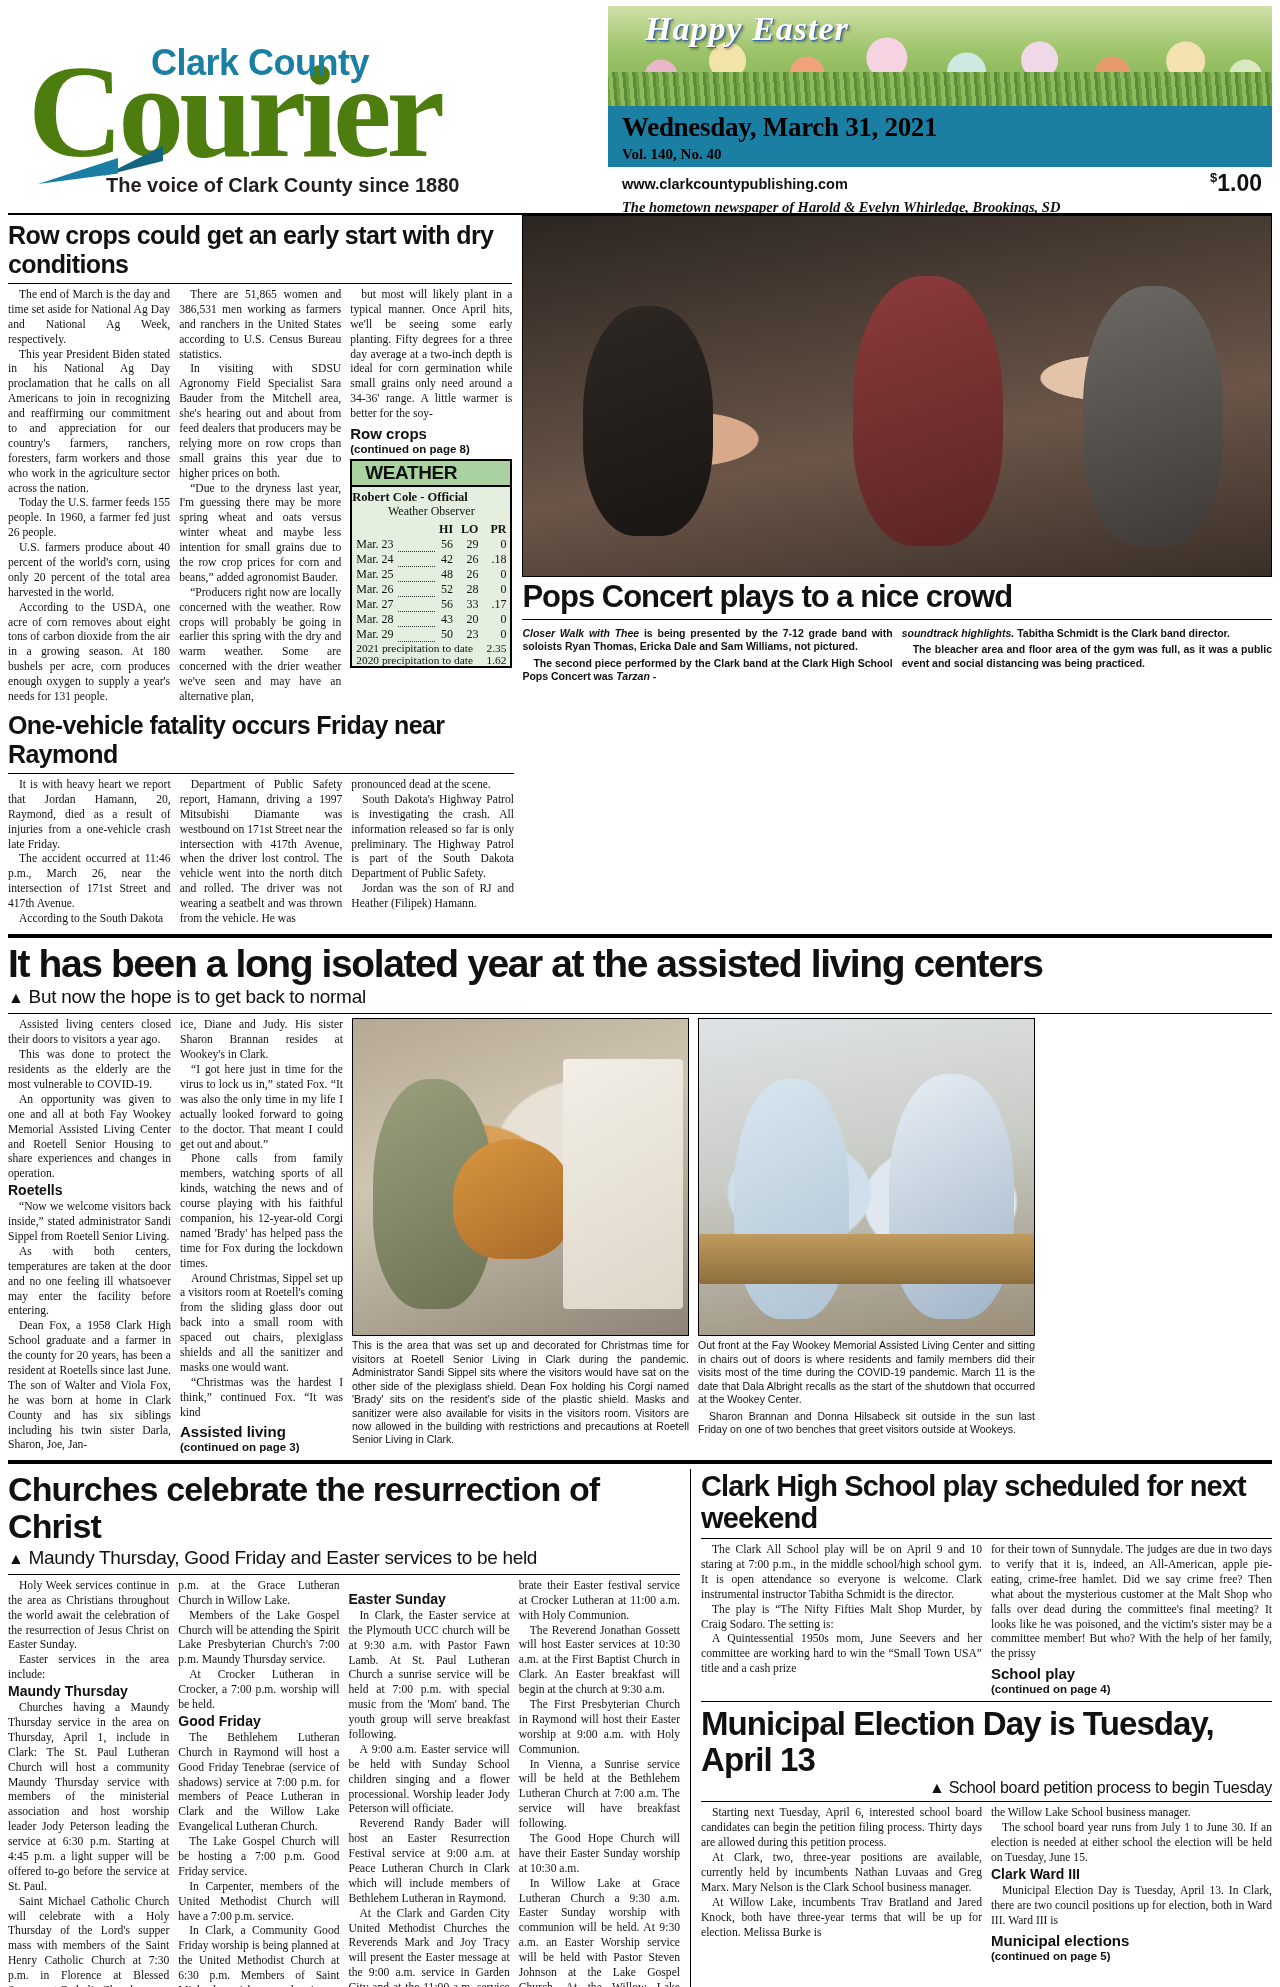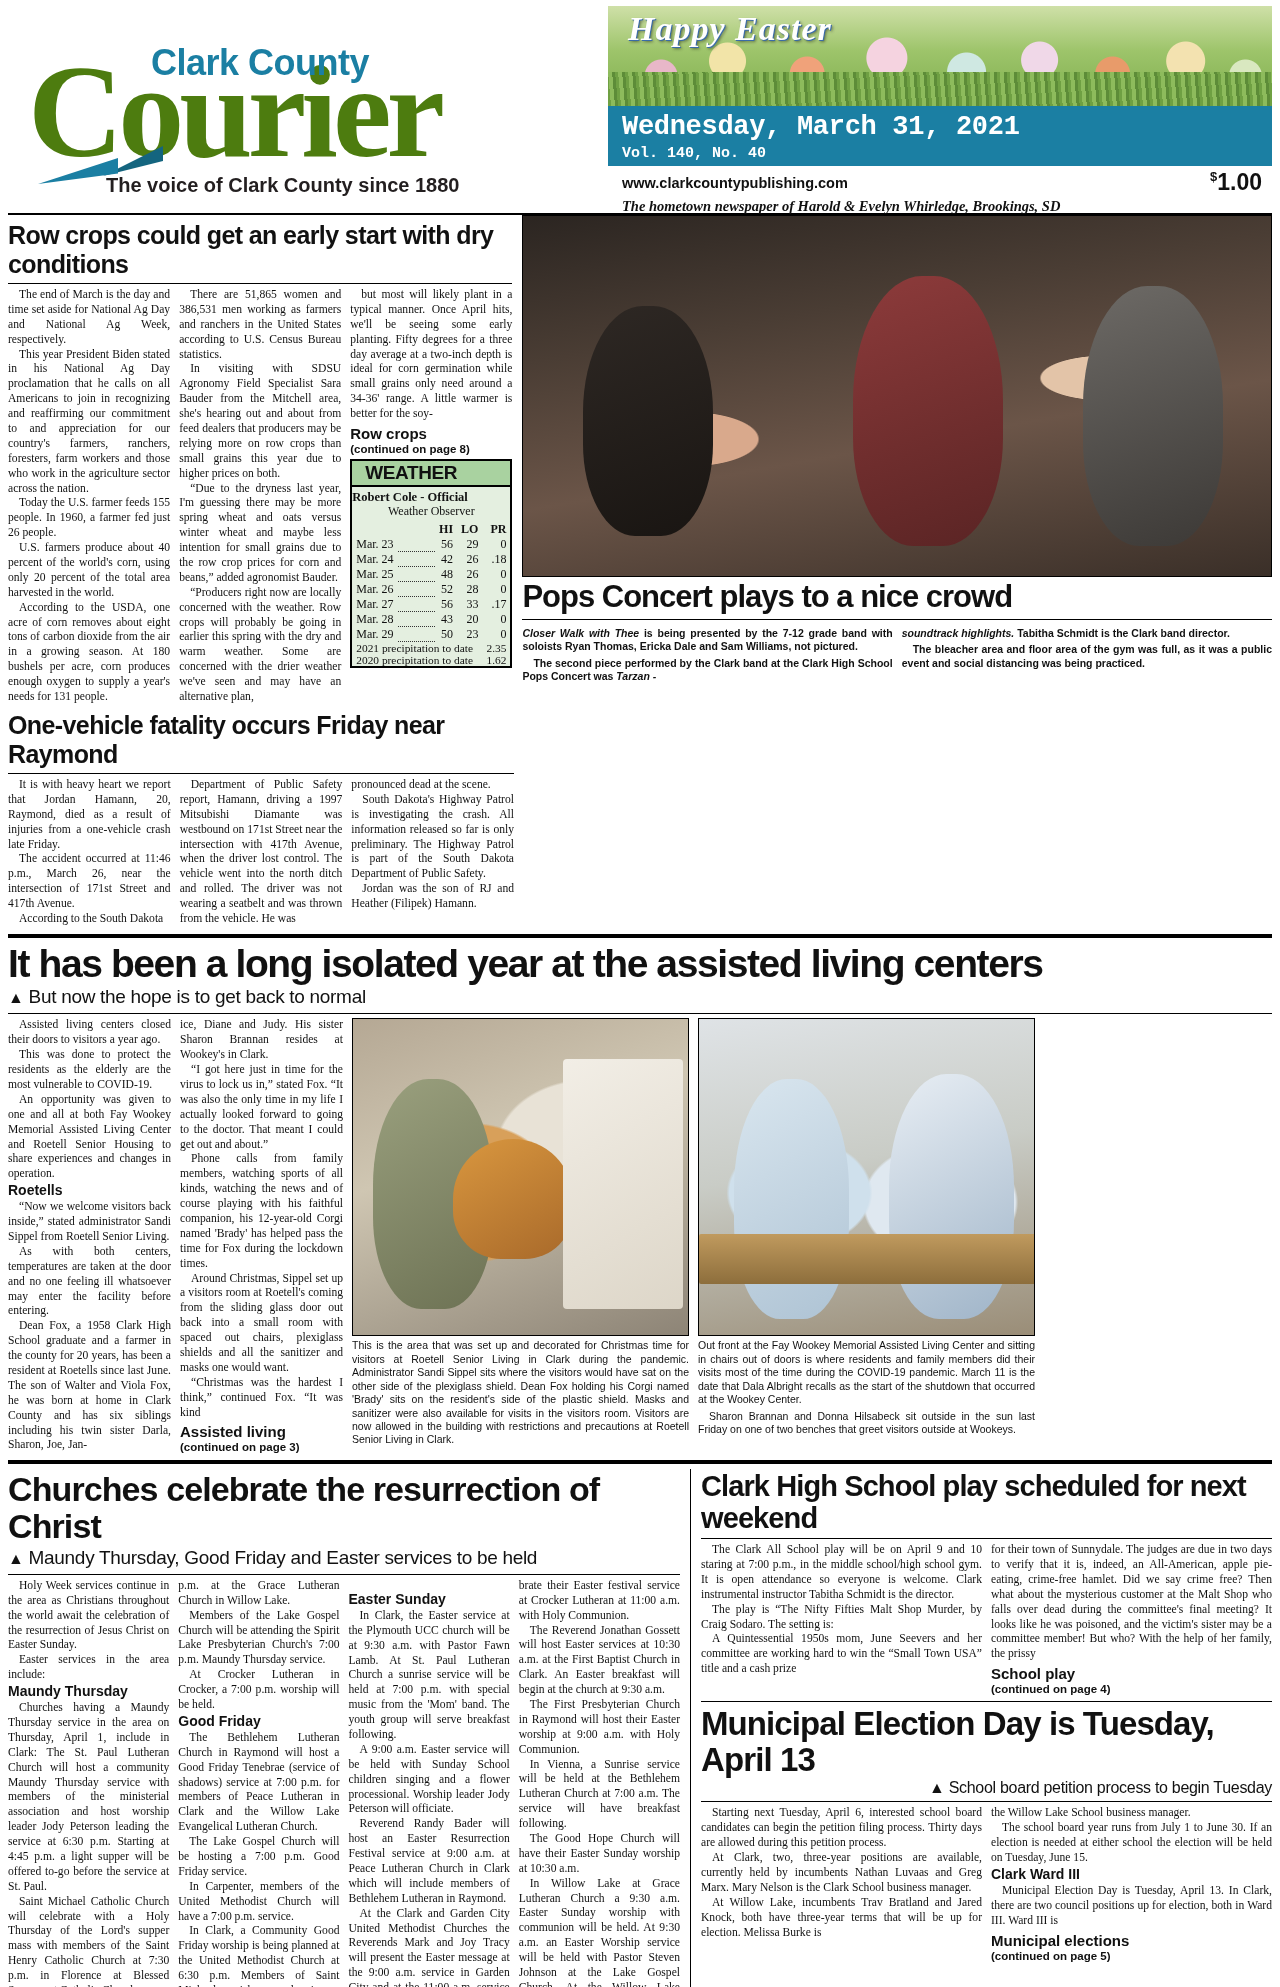--- a/index.html
+++ b/index.html
@@ -55,33 +55,33 @@
       radial-gradient(circle at 42% 52%, #f5d3e0 0 20px, transparent 21px),
       radial-gradient(circle at 54% 66%, #cfe8e2 0 19px, transparent 20px),
       radial-gradient(circle at 65% 54%, #f0d8e8 0 18px, transparent 19px),
       radial-gradient(circle at 76% 68%, #e89b6a 0 17px, transparent 18px),
       radial-gradient(circle at 87% 55%, #f3e2b0 0 19px, transparent 20px),
       radial-gradient(circle at 96% 70%, #d9e8c0 0 16px, transparent 17px),
       linear-gradient(180deg,#cfe0a8 0%, #9dc46a 45%, #7fae4e 100%);
     position:relative; overflow:hidden;
   }
   .easter-text {
-    position:absolute; left:20px; top:4px;
+    position:absolute; left:37px; top:4px;
     font-family:"Liberation Serif", serif;
     font-style:italic; font-weight:bold; font-size:34px;
     color:#ffffff; text-shadow:1px 1px 0 #3a6ba8, 2px 2px 3px rgba(0,0,0,.45);
     letter-spacing:1px;
   }
   .grass {
     position:absolute; bottom:0; left:0; width:100%; height:34px;
     background:repeating-linear-gradient(85deg,#6fa043 0 3px, #8dbb5c 3px 7px, #5d8c38 7px 10px);
   }
   .date-bar {
-    background:#1b7fa3; color:#ffffff; padding:6px 14px 4px 14px;
-    font-family:Liberation Mono, monospace;
+    background:#1b7fa3; color:#000000; padding:6px 14px 4px 14px;
+    font-family:Liberation Serif, serif;
   }
   .date-line { font-weight:bold; font-size:27px; letter-spacing:-0.3px; }
   .vol-line { font-size:15px; font-weight:bold; margin-top:3px; }
   .info-bar {
     display:flex; align-items:center; justify-content:space-between;
     padding:3px 10px 0 14px; font-family:"Liberation Sans", sans-serif;
   }
   .url { font-size:14.5px; font-weight:bold; color:#111; }
   .price { font-size:23px; font-weight:bold; }
   .price sup { font-size:13px; }

